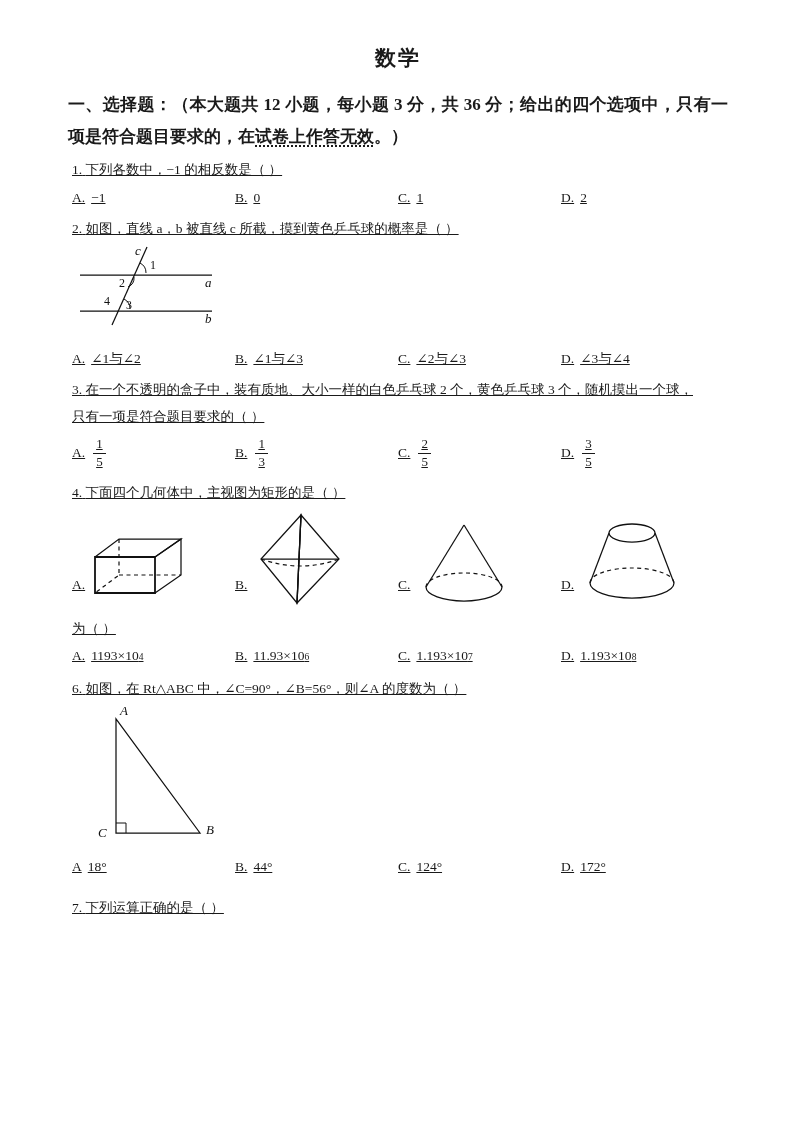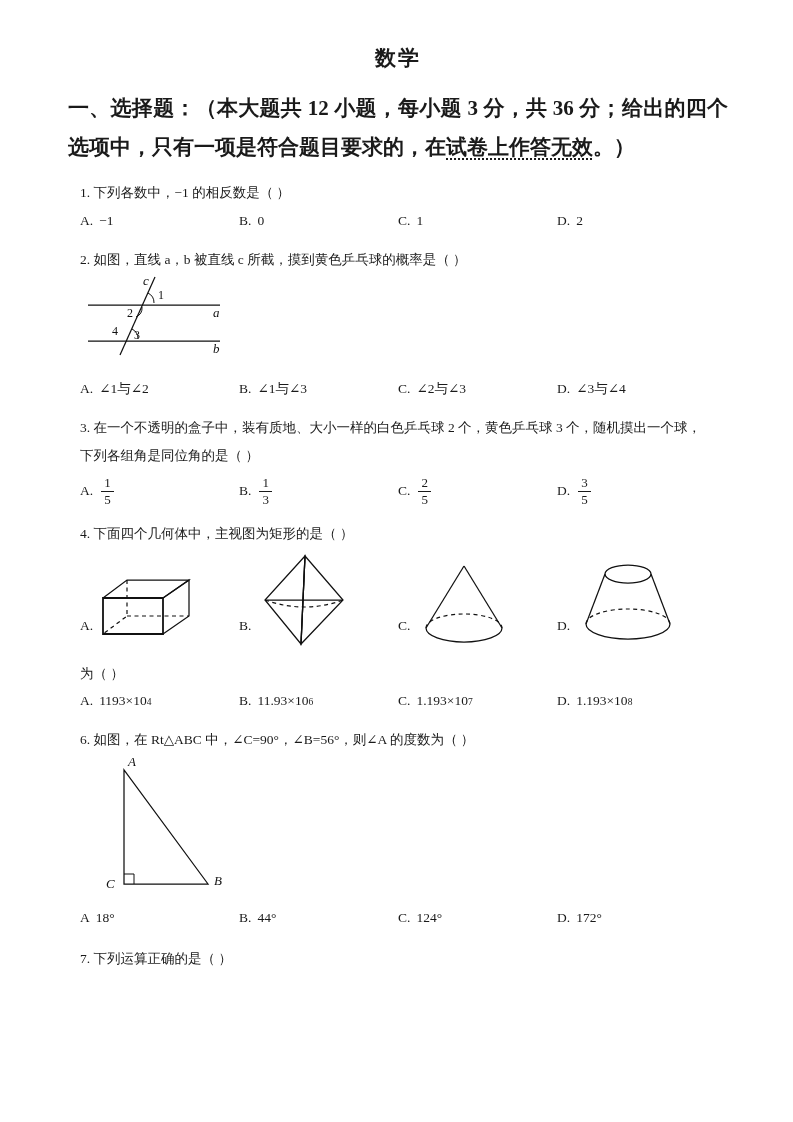--- a/index.html
+++ b/index.html
@@ -34,39 +34,40 @@
     text-align: center;
     font-size: 21px;
     font-weight: bold;
     letter-spacing: 2px;
     margin: 0 0 16px 0;
     line-height: 1.4;
   }
 
   
   .section-header {
-    font-size: 21px;
+    font-size: 17px;
     font-weight: bold;
     line-height: 1.85;
     margin: 0 0 4px 0;
     text-align: justify;
   }
   .dotted-emph {
     border-bottom: 0;
     position: relative;
     display: inline;
     text-decoration: underline;
     text-decoration-style: dotted;
     text-underline-offset: 4px;
     text-decoration-thickness: 1.5px;
   }
 
   
   .q {
-    margin: 12px;
+    margin: 4px;
+    text-decoration: underline;
   }
   .q-stem {
     font-size: 13.5px;
     line-height: 2.05;
     margin: 0;
     text-align: justify;
   }
 
   
   .opts {
@@ -220,21 +221,21 @@
       </div>
     </div>
   </div>
 
   <div class="q">
     <div class="q-stem">
       <span>3.</span>
       <span>在一个不透明的盒子中，装有质地、大小一样的白色乒乓球 2 个，黄色乒乓球 3 个，随机摸出一个球，</span>
     </div>
     <div class="q-stem">
-      <span>下列各组角是同位角的是（      ）</span>
+      <span>只有一项是符合题目要求的（      ）</span>
     </div>
     <div class="opts opts-frac" style="margin-top:6px">
       <div class="opt">
         <span class="opt-key">A.</span>
         <span class="frac">
           <span class="num">1</span>
           <span class="den">5</span>
         </span>
       </div>
       <div class="opt">

